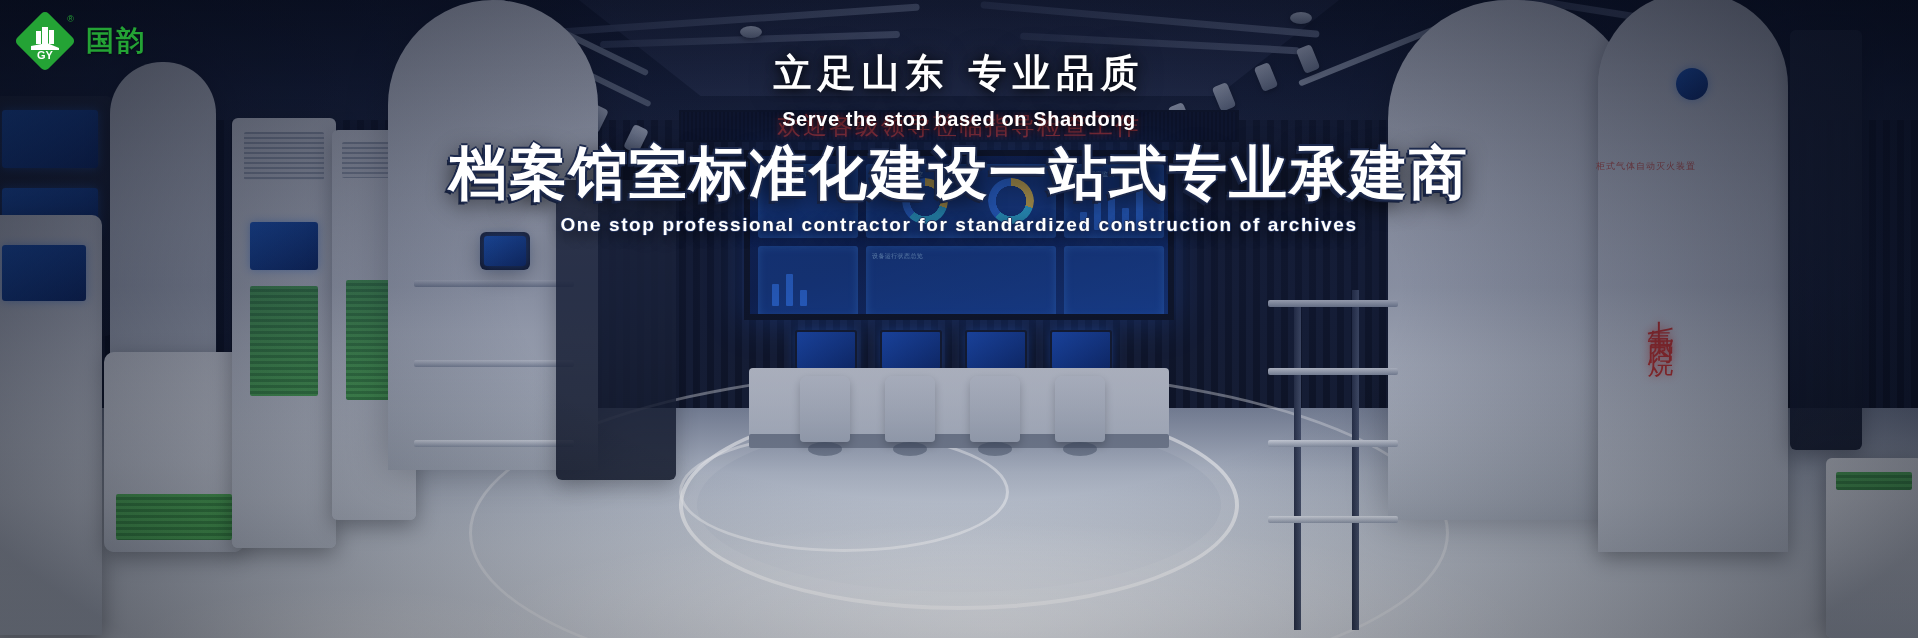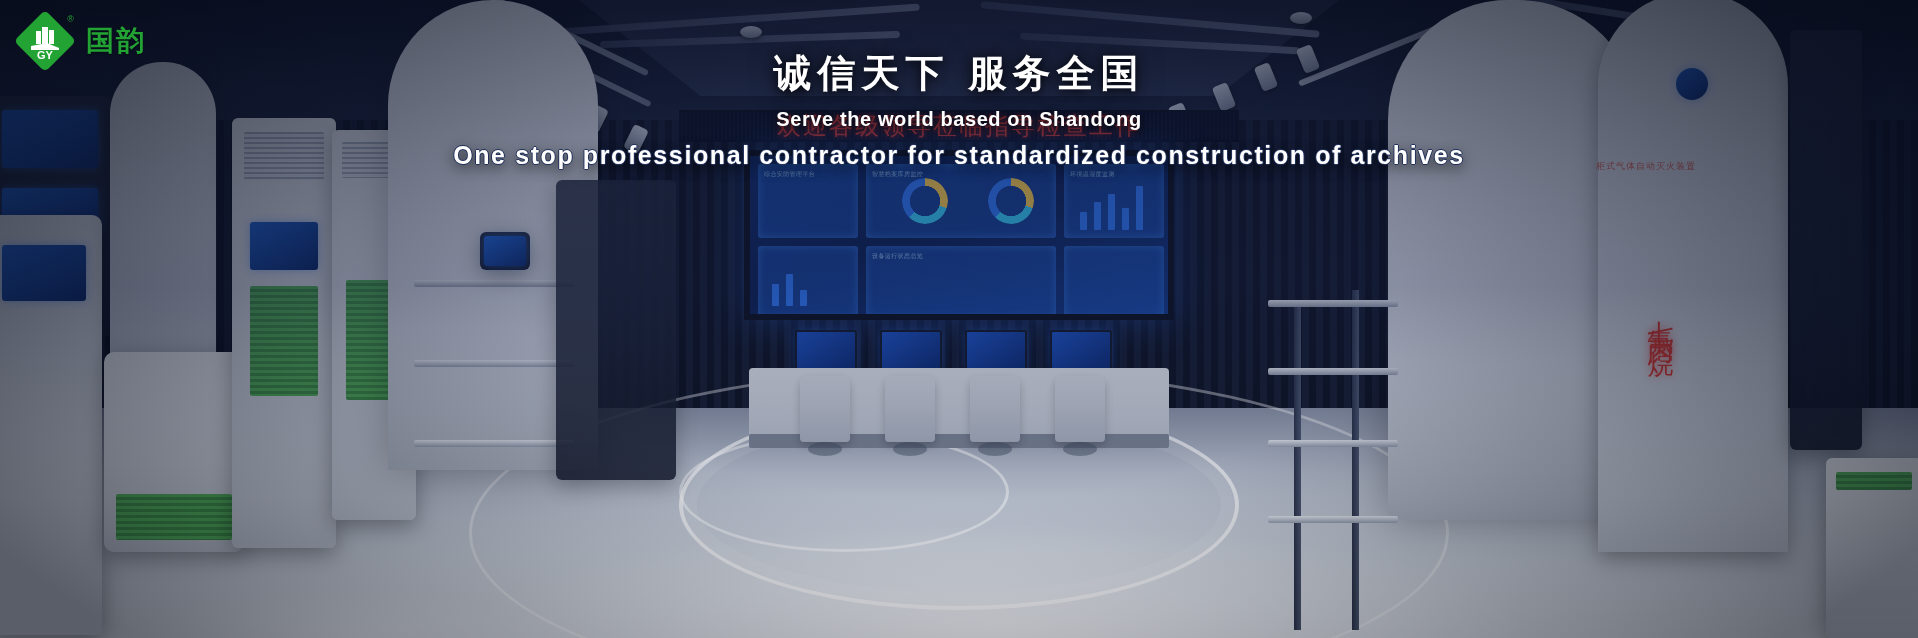--- a/index.html
+++ b/index.html
@@ -180,21 +180,21 @@
     text-shadow:0 2px 8px rgba(0,0,0,.9);
   }
   .headline{
     margin-top:12px;color:#ffffff;font-size:58px;font-weight:800;letter-spacing:2px;
     font-family:"DejaVu Sans",sans-serif;line-height:1.05;
     text-shadow:
       -2px 0 0 #1d2a4d, 2px 0 0 #1d2a4d, 0 -2px 0 #1d2a4d, 0 2px 0 #1d2a4d,
       -3px 3px 0 #16203c, 0 6px 22px rgba(0,0,0,.85);
   }
   .subline{
-    margin-top:10px;color:#ffffff;font-size:25px;font-weight:700;letter-spacing:1.6px;
+    margin-top:10px;color:#ffffff;font-size:19px;font-weight:700;letter-spacing:1.6px;
     text-shadow:-1px 0 0 #22325c,1px 0 0 #22325c,0 -1px 0 #22325c,0 1px 0 #22325c,0 4px 14px rgba(0,0,0,.8);
   }
   .cta{
     display:inline-block;margin-top:22px;background:#d81e14;
     padding:14px 34px 16px;border-radius:2px;
     box-shadow:0 6px 20px rgba(0,0,0,.45);
     pointer-events:auto;cursor:pointer;
   }
   .cta span{
     color:#fff;font-size:30px;font-weight:700;letter-spacing:3px;
@@ -347,18 +347,19 @@
           <path d="M8 27 L24 24 L36 29 L36 31 L8 31 Z" fill="#ffffff"></path>
           <text x="22" y="40" font-size="11" font-weight="700" fill="#ffffff" text-anchor="middle" font-family="Liberation Sans, sans-serif">GY</text>
         </svg>
       </div>
       <span class="logo-reg">®</span>
     </div>
     <div class="logo-cn">国韵</div>
   </div>
 
   <div class="copy">
-    <div class="kicker">诚信天下 服务全国</div>
-    <div class="kicker-en">Serve the world based on Shandong</div>
+    <div class="kicker">立足山东 专业品质</div>
+    <div class="kicker-en">Serve the stop based on Shandong</div>
+    <div class="headline">档案馆室标准化建设一站式专业承建商</div>
     <div class="subline">One stop professional contractor for standardized construction of archives</div>
   </div>
 
 </div>
 
 </body></html>

